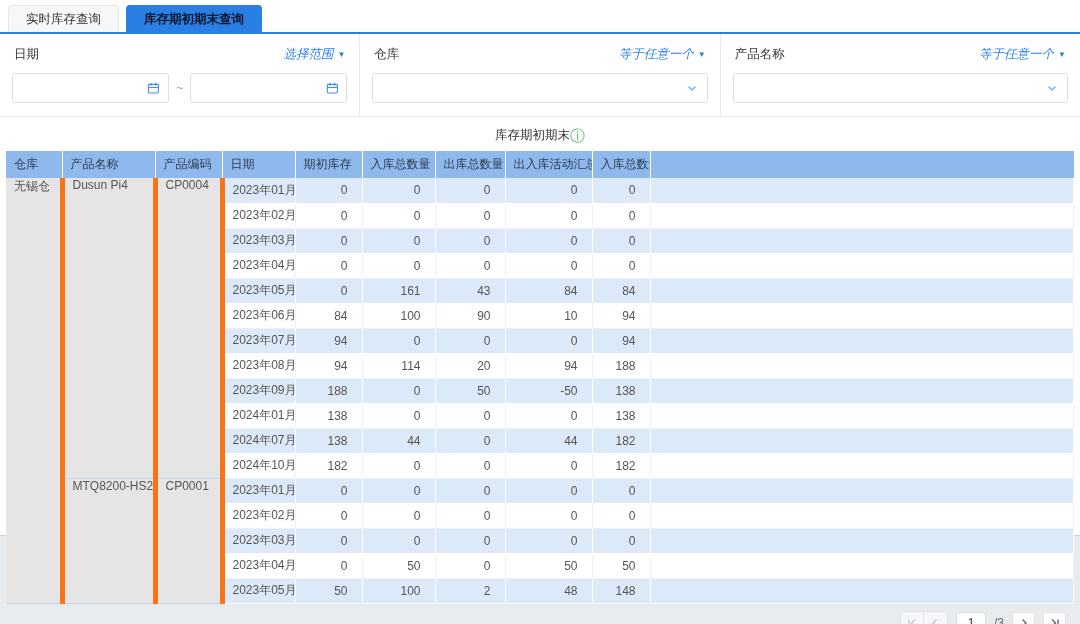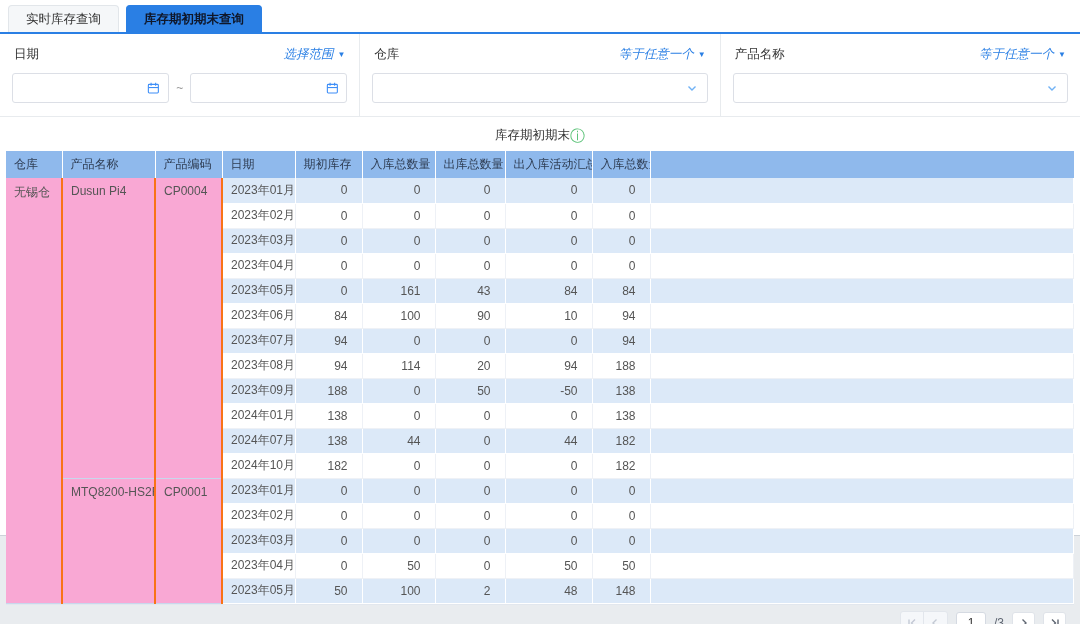--- a/index.html
+++ b/index.html
@@ -37,22 +37,22 @@
   .section-title { font-size:12.5px; color:#333; }
   .info-icon { color:#5ac277; font-size:15px; line-height:15px; cursor:pointer; }
 
   table { border-collapse:collapse; table-layout:fixed; width:100%; font-size:12px; color:#555; }
   thead th { background:#8fb9ec; color:#2e3c52; font-weight:normal; height:27px; text-align:left;
              padding:0 8px; border-right:1px solid rgba(255,255,255,.55); overflow:hidden; white-space:nowrap; }
   thead th:last-child { border-right:none; }
   tbody td { height:25px; padding:0 8px; border-right:1px solid #eef1f6; border-bottom:1px solid #eef1f6;
              overflow:hidden; white-space:nowrap; background:#fff; }
   tr.stripe td { background:#dce9f8; border-right-color:#fff; border-bottom-color:#fff; }
-  tbody td.group-cell { background:#f9a8d4; border-right:2px solid #f97316; border-bottom:1px solid #c8d7ec;
-                        vertical-align:top; padding-top:6px; }
+  tbody td.group-cell { background:#e5e5e5; border-right:5px solid #f97316; border-bottom:1px solid #c8d7ec;
+                        vertical-align:top; }
   td.num { text-align:right; padding-right:14px; }
   .table-wrap { border-bottom:1px solid #e2e7ee; }
 
   
   .pager-row { display:flex; justify-content:flex-end; align-items:center; gap:8px; padding:6px 8px 0 0; }
   .pg-group { display:flex; border:1px solid #e2e6ec; border-radius:3px; overflow:hidden; background:#f5f7fa; }
   .pg-group .pg-btn { width:23px; height:22px; display:flex; align-items:center; justify-content:center;
                       color:#c3c9d4; cursor:default; }
   .pg-group .pg-btn:first-child { border-right:1px solid #e2e6ec; }
   .pg-btn-solo { width:23px; height:22px; border:1px solid #dfe3e9; border-radius:3px; background:#fff;

